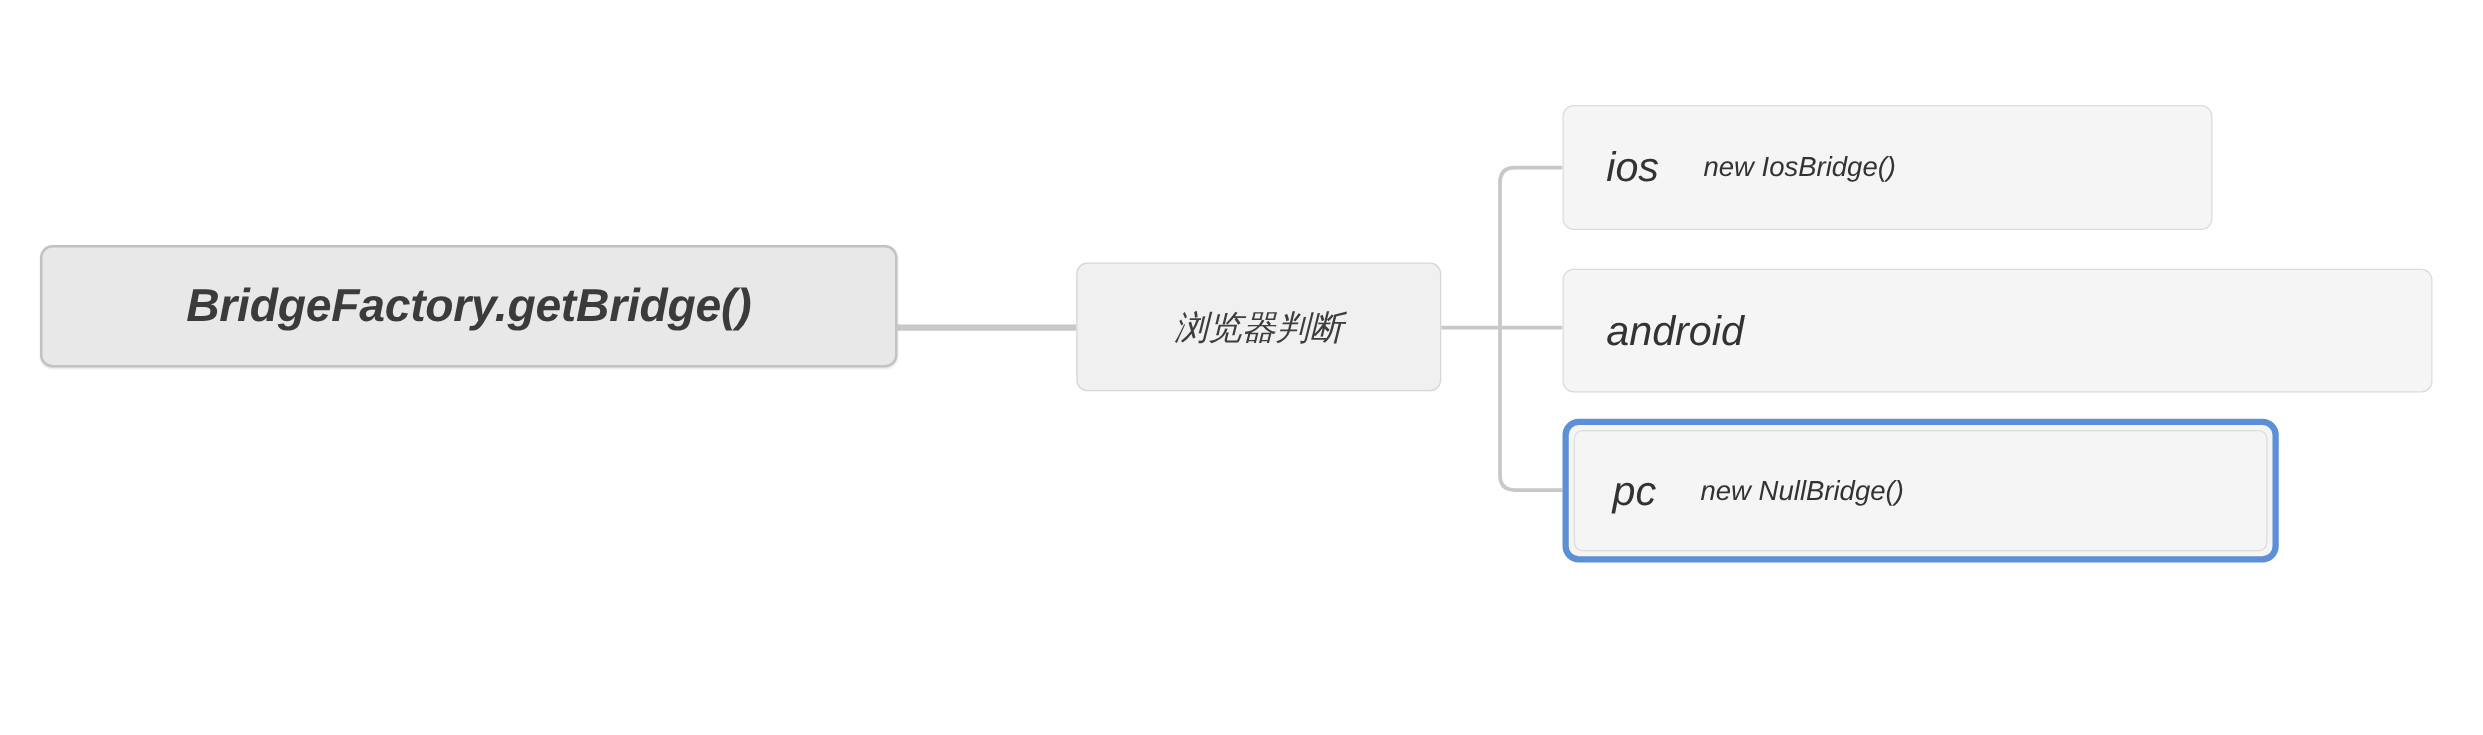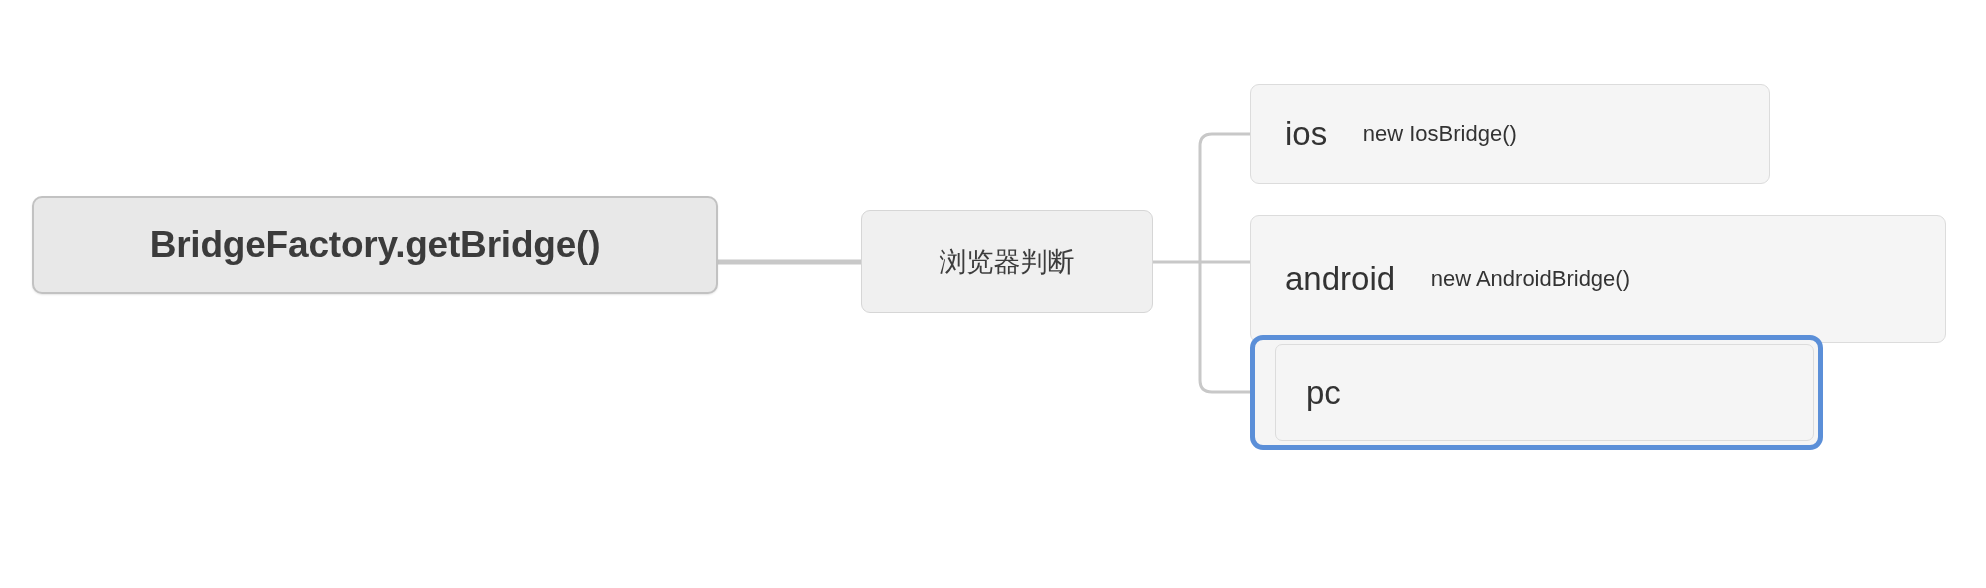--- a/index.html
+++ b/index.html
@@ -27,20 +27,21 @@
     height: 588px;
     pointer-events: none;
   }
 
   .node {
     position: absolute;
     box-sizing: border-box;
     display: flex;
     align-items: center;
     white-space: pre;
+    font-style: italic;
   }
 
   
   .node-root {
     left: 32px;
     top: 196px;
     width: 686px;
     height: 98px;
     background: #e8e8e8;
     border: 2px solid #c2c2c2;
@@ -88,31 +89,31 @@
   .node-leaf .leaf-gap {
     display: inline-block;
   }
   .node-leaf .leaf-val {
     font-size: 22px;
     font-weight: 400;
     color: #333333;
   }
 
   .node-leaf-ios     { top: 84px;  width: 520px; height: 100px; }
-  .node-leaf-android { top: 215px; width: 696px; height: 128px;  }
+  .node-leaf-android { top: 215px; width: 696px; height: 99px;  }
 
   
   .node-leaf-pc {
     top: 335px;
     width: 573px;
     height: 115px;
     background: #f5f5f5;
     border: 5px solid #5b8fd8;
     border-radius: 13px;
-    padding-left: 16px;
+    padding-left: 0;
     align-items: stretch;
   }
   .node-leaf-pc .pc-inner {
     flex: 1;
     margin: 4px;
     display: flex;
     align-items: center;
     padding-left: 30px;
     background: #f5f5f5;
     border: 1px solid #dcdcdc;
@@ -147,23 +148,23 @@
 
   <div class="node node-leaf node-leaf-ios">
     <span class="leaf-key">ios</span>
     <span class="leaf-gap">        </span>
     <span class="leaf-val">new IosBridge()</span>
   </div>
 
   <div class="node node-leaf node-leaf-android">
     <span class="leaf-key">android</span>
     <span class="leaf-gap">        </span>
-    <span class="leaf-val">new AndroidBridge()</span>
   </div>
 
   <div class="node node-leaf node-leaf-pc">
     <div class="pc-inner">
       <span class="leaf-key">pc</span>
       <span class="leaf-gap">        </span>
+      <span class="leaf-val">new NullBridge()</span>
     </div>
   </div>
 
 </div>
 
 </body></html>

